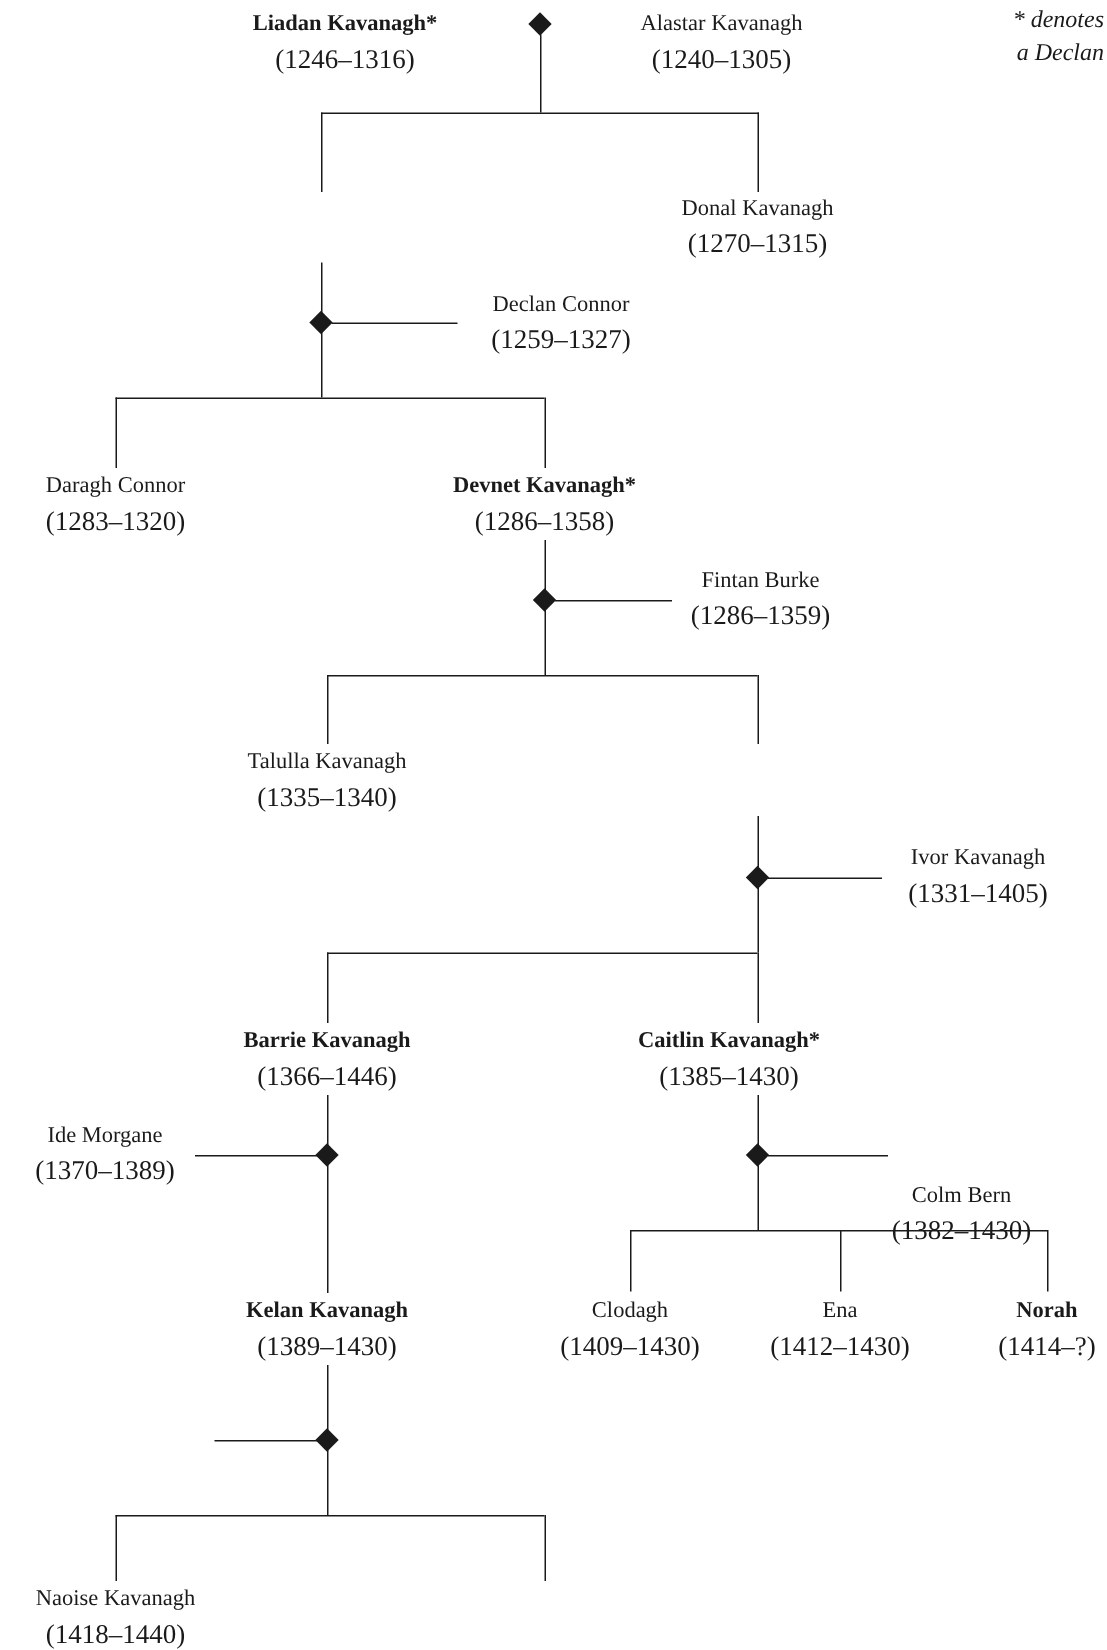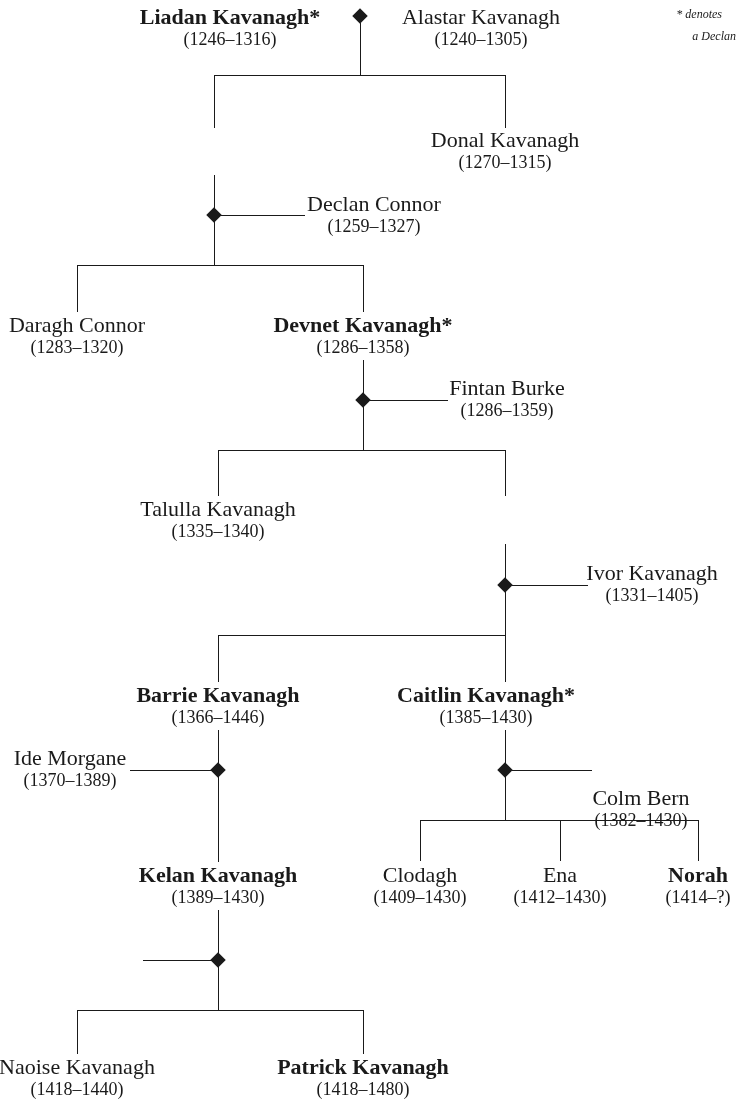--- a/index.html
+++ b/index.html
@@ -10,38 +10,38 @@
     font-family:"Liberation Serif", serif;
     color:#1a1a1a;
     overflow:hidden;
   }
   .person{
     position:absolute;
     transform:translateX(-50%);
     text-align:center;
     white-space:nowrap;
   }
-  .pname{font-size:22px;line-height:23px;}
+  .pname{font-size:15px;line-height:23px;}
   .pname.bold{font-weight:bold;}
   .pdates{font-size:18px;line-height:22px;font-weight:normal;}
   .line-h{position:absolute;height:1px;background:#1a1a1a;}
   .line-v{position:absolute;width:1px;background:#1a1a1a;}
   .diamond{
     position:absolute;
     width:11px;height:11px;
     background:#1a1a1a;
     transform:translate(-50%,-50%) rotate(45deg);
   }
   .legend{
     position:absolute;
     top:3px;right:2px;
     font-style:italic;
-    font-size:12px;
+    font-size:16px;
     line-height:22px;
-    text-align:left;
+    text-align:right;
   }
   .legend .l2{padding-left:16px;}
 </style>
 </head>
 <body>
 
 <div id="tree">
 
   <div class="legend">
     <div class="l1">*  denotes</div>
@@ -165,18 +165,14 @@
   <div class="line-v" style="left:218px;top:910px;height:100px"></div>
   <div class="diamond" style="left:218px;top:960px"></div>
   <div class="line-h" style="left:77px;top:1010px;width:286px"></div>
   <div class="line-v" style="left:77px;top:1010px;height:44px"></div>
   <div class="line-v" style="left:363px;top:1010px;height:44px"></div>
 
   <div class="person" style="left:77px;top:1055px">
     <div class="pname">Naoise Kavanagh</div>
     <div class="pdates">(1418–1440)</div>
   </div>
-  <div class="person" style="left:363px;top:1055px">
-    <div class="pname bold">Patrick Kavanagh</div>
-    <div class="pdates">(1418–1480)</div>
-  </div>
 
 </div>
 
 </body></html>

